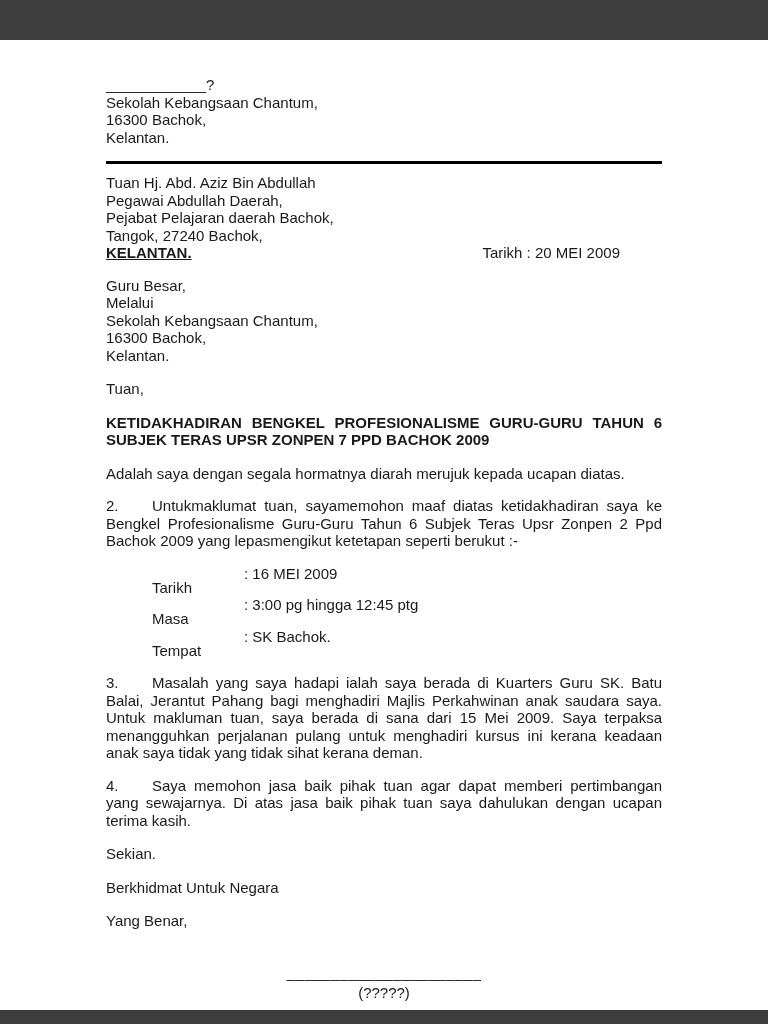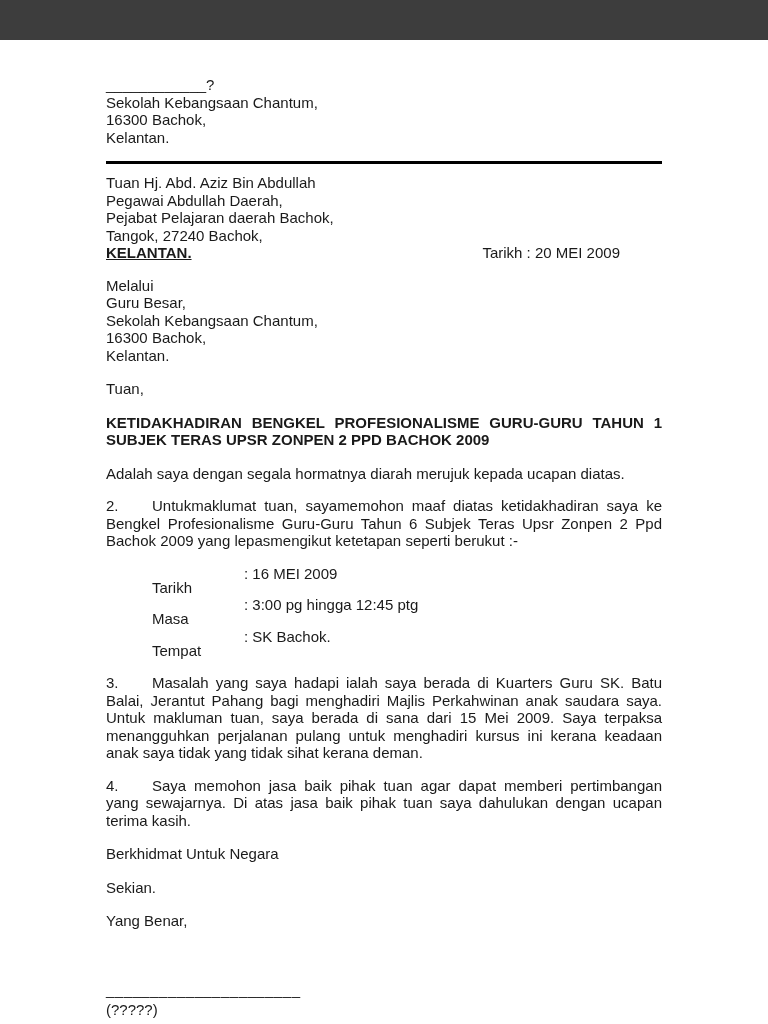--- a/index.html
+++ b/index.html
@@ -59,21 +59,21 @@
     display: inline-block;
     width: 46px;
   }
   .details {
     margin: 15px 0 15px 46px;
   }
   .detail-row { display: flex; }
   .detail-label { width: 92px; flex: 0 0 auto; margin-top: 14px; }
   .single-line { margin: 16px 0; }
   .signoff { margin: 16px 0 0 0; }
-  .signature-area { margin-top: 51px; }
+  .signature-area { margin-top: 34px; text-align: center; }
   .signature-line { letter-spacing: 0.5px; }
   .signature-name { margin-top: 3px; }
 </style>
 </head>
 <body>
 
 <div class="scan-bar top"></div>
 
 <div class="page">
 
@@ -91,30 +91,30 @@
     <div class="addr-line">Pegawai Abdullah Daerah,</div>
     <div class="addr-line">Pejabat Pelajaran daerah Bachok,</div>
     <div class="addr-line">Tangok, 27240 Bachok,</div>
     <div class="state-date-row">
       <span class="bold underline">KELANTAN.</span>
       <span class="date-text">Tarikh : 20 MEI 2009</span>
     </div>
   </div>
 
   <div class="block">
+    <div class="addr-line">Guru Besar,</div>
     <div class="addr-line">Melalui</div>
-    <div class="addr-line">Guru Besar,</div>
     <div class="addr-line">Sekolah Kebangsaan Chantum,</div>
     <div class="addr-line">16300 Bachok,</div>
     <div class="addr-line">Kelantan.</div>
   </div>
 
   <div class="salutation">Tuan,</div>
 
-  <div class="subject">KETIDAKHADIRAN BENGKEL PROFESIONALISME GURU-GURU TAHUN 1 SUBJEK TERAS UPSR ZONPEN 2 PPD BACHOK 2009</div>
+  <div class="subject">KETIDAKHADIRAN BENGKEL PROFESIONALISME GURU-GURU TAHUN 6 SUBJEK TERAS UPSR ZONPEN 7 PPD BACHOK 2009</div>
 
   <p class="para">Adalah saya dengan segala hormatnya diarah merujuk kepada ucapan diatas.</p>
 
   <p class="para"><span class="para-num">2.</span><span>Untukmaklumat tuan, sayamemohon maaf diatas ketidakhadiran saya ke Bengkel Profesionalisme Guru-Guru Tahun 6 Subjek Teras Upsr Zonpen 2 Ppd Bachok 2009 yang lepasmengikut ketetapan seperti berukut :-</span></p>
 
   <div class="details">
     <div class="detail-row">
       <span class="detail-label">Tarikh</span>
       <span>: 16 MEI 2009</span>
     </div>
@@ -125,23 +125,23 @@
     <div class="detail-row">
       <span class="detail-label">Tempat</span>
       <span>: SK Bachok.</span>
     </div>
   </div>
 
   <p class="para"><span class="para-num">3.</span><span>Masalah yang saya hadapi ialah saya berada di Kuarters Guru SK. Batu Balai, Jerantut Pahang bagi menghadiri Majlis Perkahwinan anak saudara saya. Untuk makluman tuan, saya berada di sana dari 15 Mei 2009. Saya terpaksa menangguhkan perjalanan pulang untuk menghadiri kursus ini kerana keadaan anak saya tidak yang tidak sihat kerana deman.</span></p>
 
   <p class="para"><span class="para-num">4.</span><span>Saya memohon jasa baik pihak tuan agar dapat memberi pertimbangan yang sewajarnya. Di atas jasa baik pihak tuan saya dahulukan dengan ucapan terima kasih.</span></p>
 
+  <div class="single-line">Sekian.</div>
+
   <div class="single-line">Berkhidmat Untuk Negara</div>
-
-  <div class="single-line">Sekian.</div>
 
   <div class="signoff">Yang Benar,</div>
 
   <div class="signature-area">
     <div class="signature-line">______________________</div>
     <div class="signature-name">(?????)</div>
   </div>
 
 </div>
 

